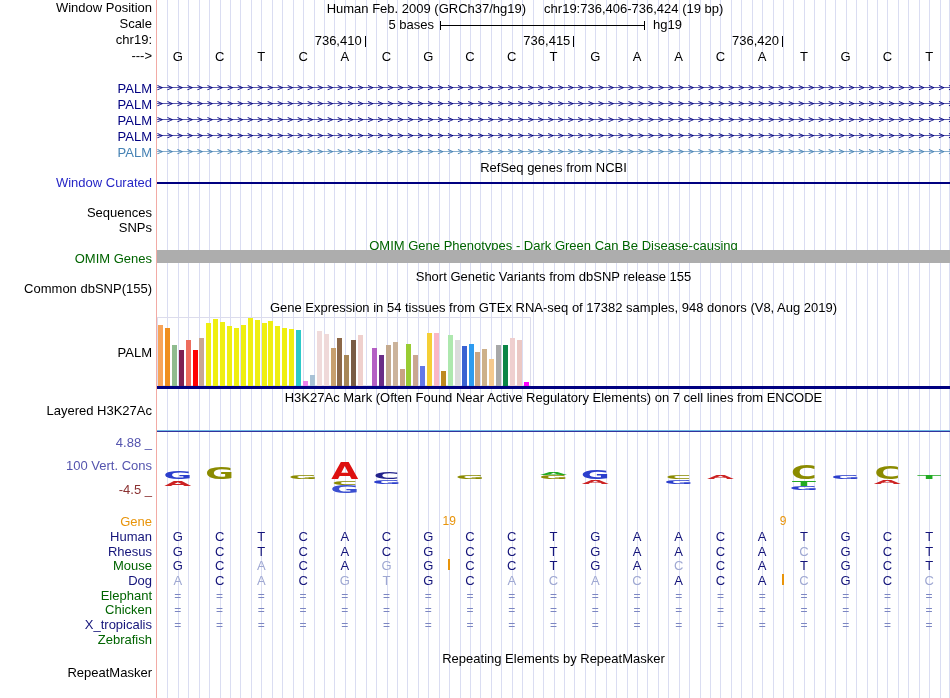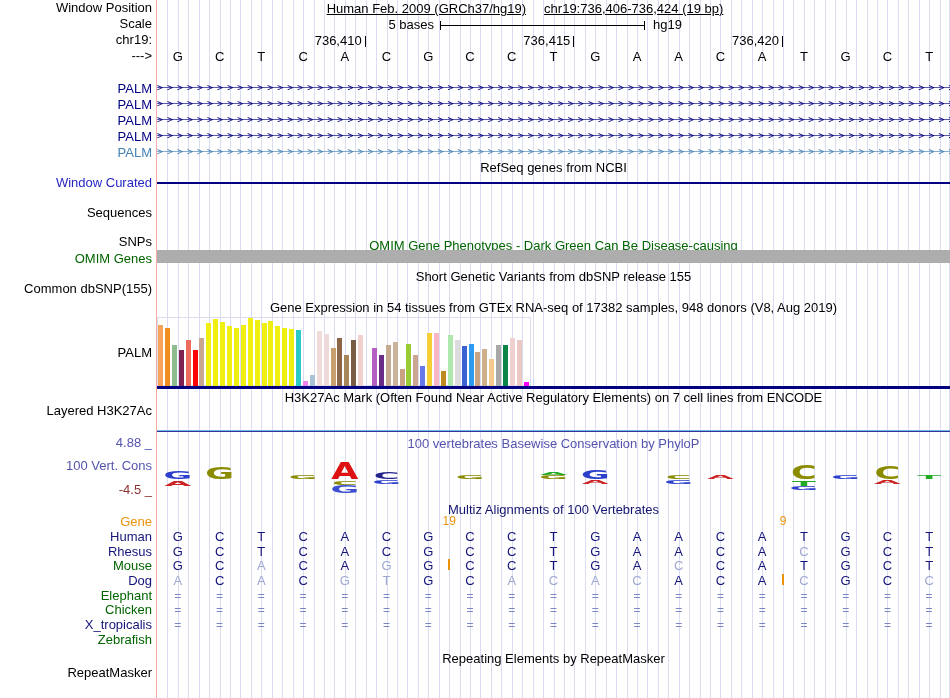--- a/index.html
+++ b/index.html
@@ -91,21 +91,21 @@
       <div class="vline" style="left: 898px;"></div>
       <div class="vline" style="left: 908px;"></div>
       <div class="vline" style="left: 919px;"></div>
       <div class="vline" style="left: 929px;"></div>
       <div class="vline" style="left: 940px;"></div>
       <div class="vline" style="left: 949px;"></div>
     </div>
   <div class="abs" style="left:156px;top:0;width:1px;height:698px;background:#F2ABA5;"></div>
 
   <div class="tlabel" style="top:1px;">Window Position</div>
-  <div class="abs" style="left:157px;top:1px;width:736px;text-align:center;white-space:nowrap;text-decoration:underline;">
+  <div class="abs" style="left:157px;top:1px;width:736px;text-align:center;white-space:nowrap;">
     <span>Human Feb. 2009 (GRCh37/hg19)</span><span style="display:inline-block;width:18px;"></span><span>chr19:736,406-736,424 (19 bp)</span>
   </div>
 
   <div class="tlabel" style="top:17px;">Scale</div>
   <div class="abs" style="left:330px;top:17px;width:104px;text-align:right;">5 bases</div>
   <div class="abs" style="left:440px;top:25px;width:205px;height:1px;background:#000;"></div>
   <div class="tick" style="left:440px;top:21px;height:9px;"></div>
   <div class="tick" style="left:644px;top:21px;height:9px;"></div>
   <div class="abs" style="left:653px;top:17px;">hg19</div>
 
@@ -168,21 +168,21 @@
         <div style="position: absolute; left: 0px; top: 6px; width: 793px; height: 1px; background: rgb(70, 130, 180); opacity: 0.65;"></div>
         <div style="position: absolute; left: 0px; top: 0px; width: 100%; font: 10px / 13px &quot;DejaVu Sans Mono&quot;, monospace; letter-spacing: 4px; white-space: nowrap;">&gt;&gt;&gt;&gt;&gt;&gt;&gt;&gt;&gt;&gt;&gt;&gt;&gt;&gt;&gt;&gt;&gt;&gt;&gt;&gt;&gt;&gt;&gt;&gt;&gt;&gt;&gt;&gt;&gt;&gt;&gt;&gt;&gt;&gt;&gt;&gt;&gt;&gt;&gt;&gt;&gt;&gt;&gt;&gt;&gt;&gt;&gt;&gt;&gt;&gt;&gt;&gt;&gt;&gt;&gt;&gt;&gt;&gt;&gt;&gt;&gt;&gt;&gt;&gt;&gt;&gt;&gt;&gt;&gt;&gt;&gt;&gt;&gt;&gt;&gt;&gt;&gt;&gt;&gt;&gt;&gt;&gt;&gt;&gt;&gt;&gt;&gt;&gt;&gt;&gt;</div>
       </div>
     </div>
 
   <div class="ttitle" style="top:161px;">RefSeq genes from NCBI</div>
   <div class="tlabel" style="top:176px;color:#2626C6;">Window Curated</div>
   <div class="hline" style="top:182px;height:2px;background:#000080;"></div>
 
   <div class="tlabel" style="top:206px;">Sequences</div>
-  <div class="tlabel" style="top:235px;">SNPs</div>
+  <div class="tlabel" style="top:221px;">SNPs</div>
 
   <div class="ttitle" style="top:239px;color:#006400;">OMIM Gene Phenotypes - Dark Green Can Be Disease-causing</div>
   <div class="tlabel" style="top:252px;color:#006400;">OMIM Genes</div>
   <div class="hline" style="top:250px;height:13px;background:#ADADAD;"></div>
 
   <div class="ttitle" style="top:270px;">Short Genetic Variants from dbSNP release 155</div>
   <div class="tlabel" style="top:282px;">Common dbSNP(155)</div>
 
   <div class="ttitle" style="top:301px;">Gene Expression in 54 tissues from GTEx RNA-seq of 17382 samples, 948 donors (V8, Aug 2019)</div>
   <div class="tlabel" style="top:346px;">PALM</div>
@@ -243,21 +243,20 @@
       <div style="position: absolute; left: 523.7px; top: 382px; width: 5px; height: 4px; background: rgb(255, 0, 255);"></div>
     </div>
   <div class="hline" style="top:386px;height:3px;background:#000080;"></div>
 
   <div class="ttitle" style="top:391px;">H3K27Ac Mark (Often Found Near Active Regulatory Elements) on 7 cell lines from ENCODE</div>
   <div class="tlabel" style="top:404px;">Layered H3K27Ac</div>
   <div class="hline" style="top:430px;height:1px;background:#6FB7E4;"></div>
   <div class="hline" style="top:431px;height:1px;background:#33339C;"></div>
 
   <div class="tlabel" style="top:436px;color:#5454AE;">4.88 _</div>
-  <div class="ttitle" style="top:437px;color:#5454AE;">100 vertebrates Basewise Conservation by PhyloP</div>
   <div class="tlabel" style="top:459px;color:#5454AE;">100 Vert. Cons</div>
   <div class="tlabel" style="top:483px;color:#8B3232;">-4.5 _</div>
   <svg id="conslogo" style="position:absolute;left:157px;top:454px;" width="793" height="50">
       <text text-anchor="middle" font-family="DejaVu Sans, sans-serif" font-weight="bold" font-size="20" fill="#2B3ECC" transform="translate(20.86842105263158,25) scale(1.75,0.500)">G</text>
       <text text-anchor="middle" font-family="DejaVu Sans, sans-serif" font-weight="bold" font-size="20" fill="#CC2222" transform="translate(20.86842105263158,32) scale(1.75,0.357)">A</text>
       <text text-anchor="middle" font-family="DejaVu Sans, sans-serif" font-weight="bold" font-size="20" fill="#8B8B00" transform="translate(62.60526315789474,25) scale(1.75,0.786)">G</text>
       <text text-anchor="middle" font-family="DejaVu Sans, sans-serif" font-weight="bold" font-size="20" fill="#8B8B00" transform="translate(146.07894736842104,25) scale(1.75,0.286)">G</text>
       <text text-anchor="middle" font-family="DejaVu Sans, sans-serif" font-weight="bold" font-size="20" fill="#DD1111" transform="translate(187.8157894736842,25) scale(1.75,1.143)">A</text>
       <text text-anchor="middle" font-family="DejaVu Sans, sans-serif" font-weight="bold" font-size="20" fill="#8B8B00" transform="translate(187.8157894736842,31) scale(1.75,0.286)">C</text>
       <text text-anchor="middle" font-family="DejaVu Sans, sans-serif" font-weight="bold" font-size="20" fill="#3B4FD0" transform="translate(187.8157894736842,39) scale(1.75,0.500)">G</text>
@@ -273,21 +272,20 @@
       <text text-anchor="middle" font-family="DejaVu Sans, sans-serif" font-weight="bold" font-size="20" fill="#CC2222" transform="translate(563.4473684210526,25) scale(1.75,0.286)">A</text>
       <text text-anchor="middle" font-family="DejaVu Sans, sans-serif" font-weight="bold" font-size="20" fill="#8B8B00" transform="translate(646.921052631579,25) scale(1.75,0.929)">C</text>
       <text text-anchor="middle" font-family="DejaVu Sans, sans-serif" font-weight="bold" font-size="20" fill="#22AA22" transform="translate(646.921052631579,32) scale(1.75,0.357)">T</text>
       <text text-anchor="middle" font-family="DejaVu Sans, sans-serif" font-weight="bold" font-size="20" fill="#2B3ECC" transform="translate(646.921052631579,36) scale(1.75,0.214)">G</text>
       <text text-anchor="middle" font-family="DejaVu Sans, sans-serif" font-weight="bold" font-size="20" fill="#2B3ECC" transform="translate(688.6578947368421,25) scale(1.75,0.286)">G</text>
       <text text-anchor="middle" font-family="DejaVu Sans, sans-serif" font-weight="bold" font-size="20" fill="#8B8B00" transform="translate(730.3947368421053,25) scale(1.75,0.857)">C</text>
       <text text-anchor="middle" font-family="DejaVu Sans, sans-serif" font-weight="bold" font-size="20" fill="#CC2222" transform="translate(730.3947368421053,30) scale(1.75,0.214)">A</text>
       <text text-anchor="middle" font-family="DejaVu Sans, sans-serif" font-weight="bold" font-size="20" fill="#22AA22" transform="translate(772.1315789473684,25) scale(1.75,0.286)">T</text>
     </svg>
 
-  <div class="ttitle" style="top:503px;color:#14146E;">Multiz Alignments of 100 Vertebrates</div>
   <div id="aln">
       <div style="position: absolute; left: 0px; top: 514px; width: 152px; text-align: right; color: rgb(232, 148, 10);">Gene</div>
       <div style="position: absolute; left: 0px; top: 529px; width: 152px; text-align: right; color: rgb(20, 20, 122);">Human</div>
       <div style="position: absolute; left: 157px; top: 529px; width: 41.7368px; text-align: center; color: rgb(20, 20, 122);">G</div>
       <div style="position: absolute; left: 198.737px; top: 529px; width: 41.7368px; text-align: center; color: rgb(20, 20, 122);">C</div>
       <div style="position: absolute; left: 240.474px; top: 529px; width: 41.7368px; text-align: center; color: rgb(20, 20, 122);">T</div>
       <div style="position: absolute; left: 282.211px; top: 529px; width: 41.7368px; text-align: center; color: rgb(20, 20, 122);">C</div>
       <div style="position: absolute; left: 323.947px; top: 529px; width: 41.7368px; text-align: center; color: rgb(20, 20, 122);">A</div>
       <div style="position: absolute; left: 365.684px; top: 529px; width: 41.7368px; text-align: center; color: rgb(20, 20, 122);">C</div>
       <div style="position: absolute; left: 407.421px; top: 529px; width: 41.7368px; text-align: center; color: rgb(20, 20, 122);">G</div>

